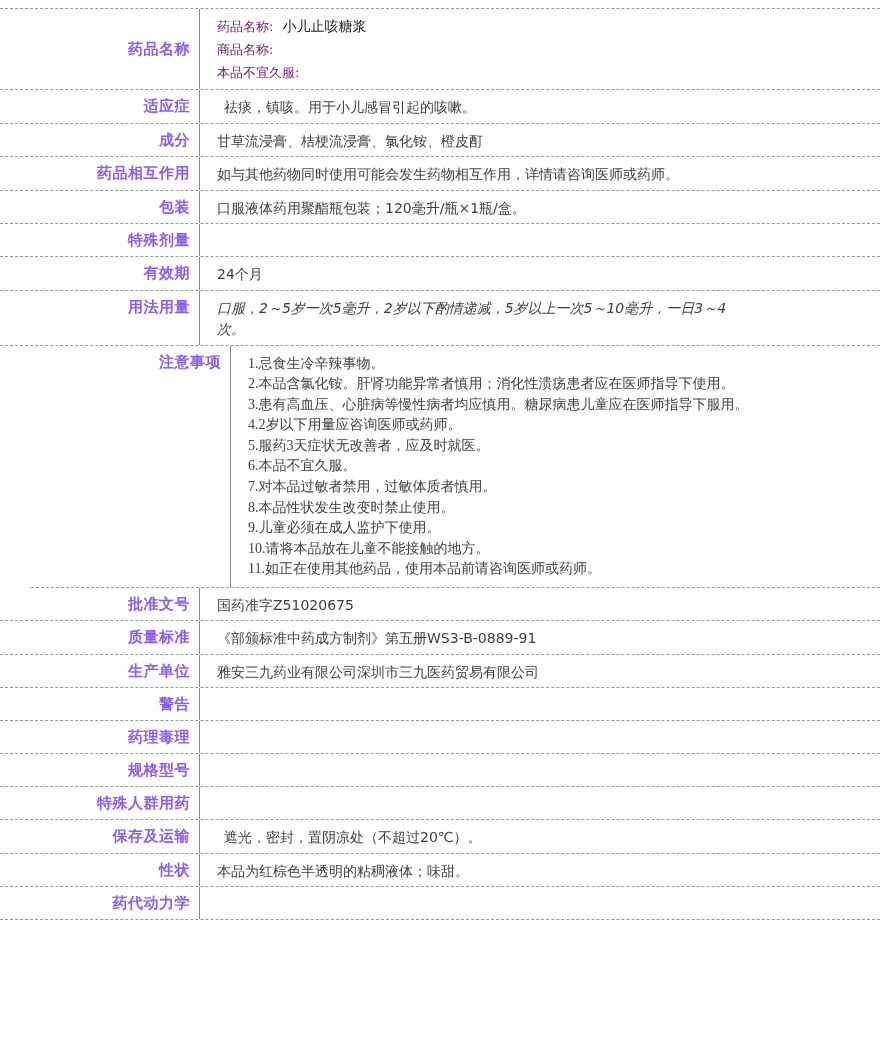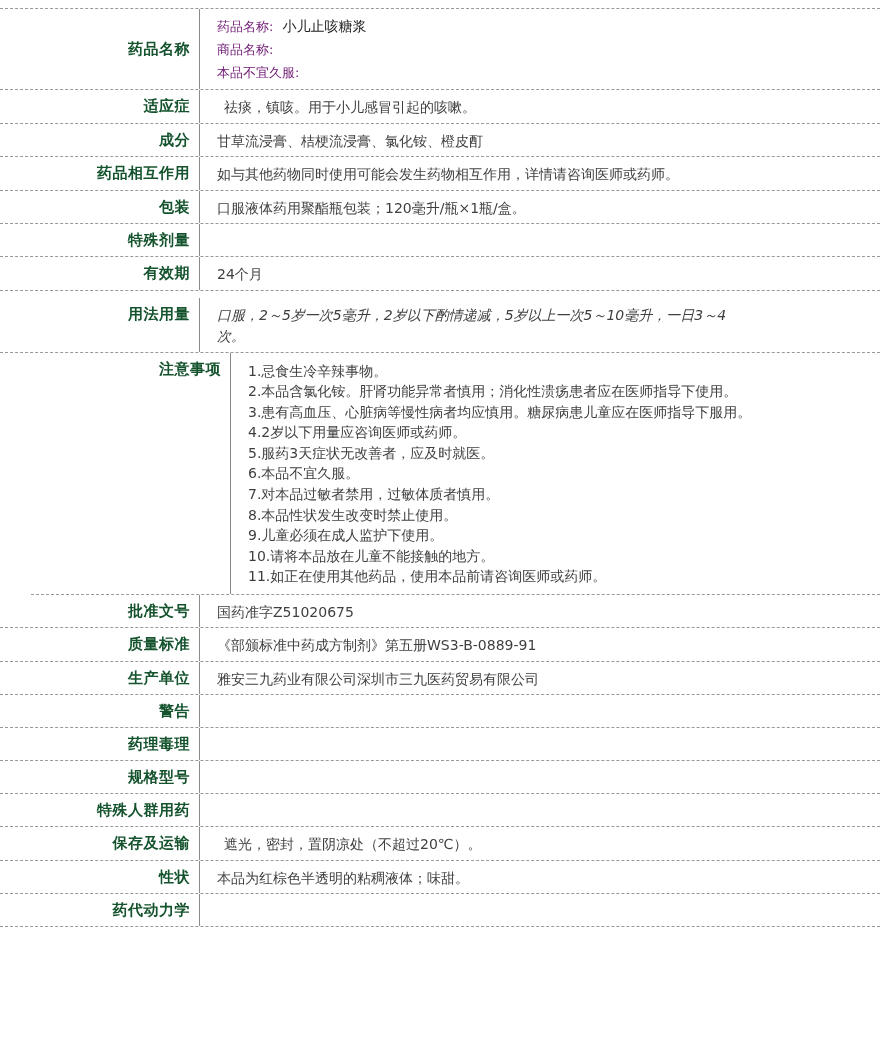--- a/index.html
+++ b/index.html
@@ -27,21 +27,21 @@
   }
   .cell-label {
     flex: 0 0 200px;
     width: 200px;
     box-sizing: border-box;
     border-right: 1px solid #8a8a8a;
     text-align: right;
     padding: 7px 9px 0 0;
     font-size: 15px;
     font-weight: bold;
-    color: #14532d;
+    color: #8b5cf6;
     letter-spacing: 0.5px;
   }
   .cell-value {
     flex: 1 1 auto;
     box-sizing: border-box;
     padding: 7px 20px 5px 17px;
     font-size: 14px;
     color: #3f3f3f;
     line-height: 20.5px;
   }
@@ -52,25 +52,25 @@
     display: flex;
     align-items: center;
     justify-content: flex-end;
     padding-top: 0;
   }
   .row-name .cell-value { padding-top: 6px; line-height: 23px; }
   .field { white-space: nowrap; }
   .field-label { color: #701a75; font-size: 13px; }
   .field-value { color: #222222; font-size: 14px; margin-left: 9px; }
   
-  .row-usage { min-height: 52px; margin-top: 7px; }
+  .row-usage { min-height: 52px; }
   .row-usage .vtext { max-width: 520px; line-height: 21px; font-style: italic; }
   
   .row-precautions { min-height: 242px; margin-left: 31px; }
-  .row-precautions .cell-value { padding-top: 8px; }
+  .row-precautions .cell-value { padding-top: 8px; font-family: Liberation Serif, serif; }
   .row-precautions .line { line-height: 20.6px; }
   
   .row-indications .vtext, .row-storage .vtext { text-indent: 7px; }
 </style>
 </head>
 <body>
 
 <div class="doc">
   <div id="rows">
       <div class="row row-name">

